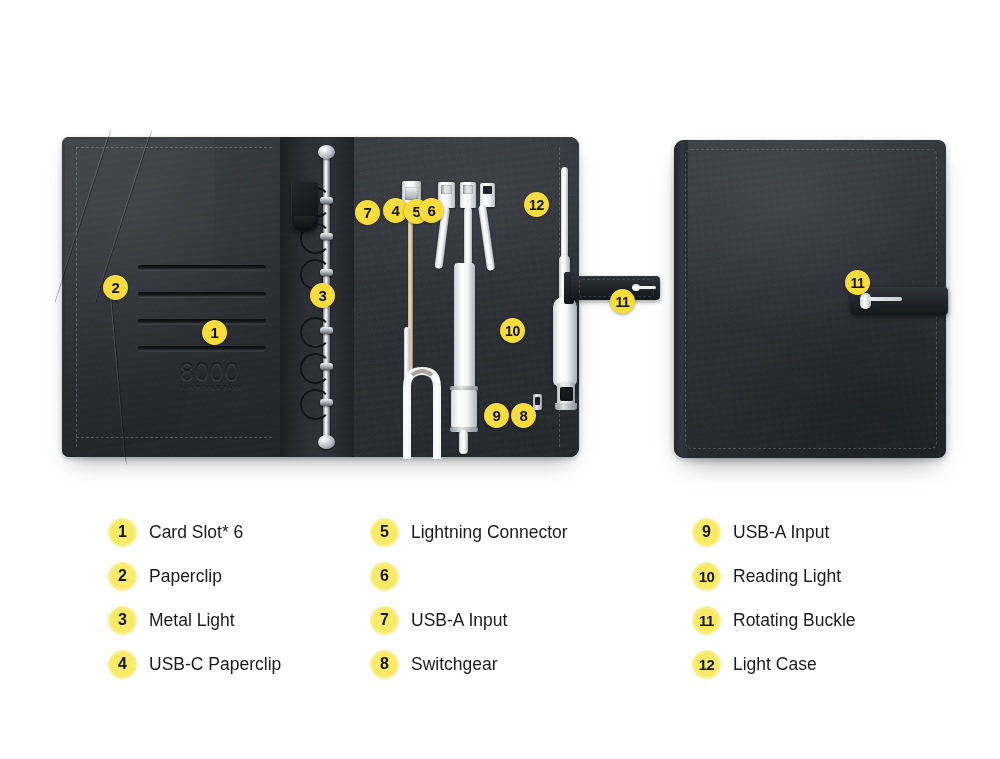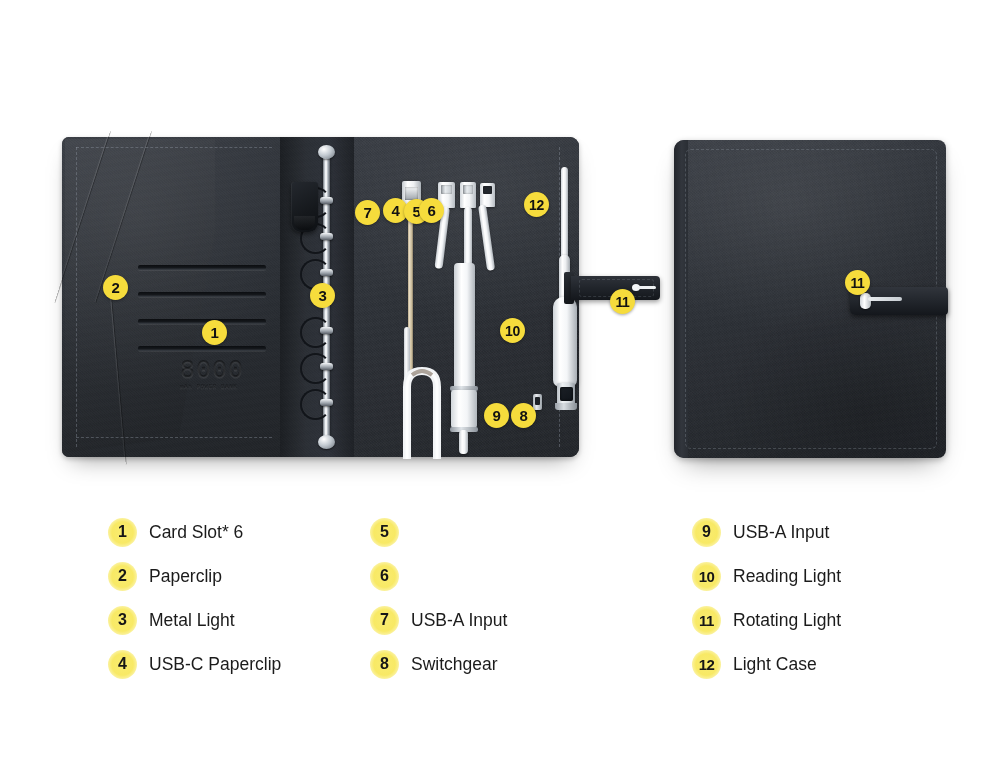--- a/index.html
+++ b/index.html
@@ -164,21 +164,21 @@
       radial-gradient(ellipse 120% 70% at 60% 18%, rgba(255,255,255,0.05), rgba(255,255,255,0) 58%),
       repeating-linear-gradient(41deg, rgba(255,255,255,0.018) 0 1px, rgba(0,0,0,0.018) 1px 2px),
       repeating-linear-gradient(131deg, rgba(255,255,255,0.012) 0 1px, rgba(0,0,0,0.012) 1px 2px),
       linear-gradient(158deg, #383c43 0%, #2c3036 48%, #22252a 100%);
   }
   
   #brand-deboss {
     position: absolute;
     left: 118px; top: 222px;
     width: 96px; height: 42px;
-    font-family: Liberation Mono, monospace;
+    font-family: Liberation Sans, sans-serif;
     font-size: 25px;
     letter-spacing: 1px;
     color: rgba(255,255,255,0.045);
     text-shadow: 0 1px 0 rgba(255,255,255,0.05), 0 -1px 0 rgba(0,0,0,0.4);
     line-height: 1.05;
     user-select: none;
   }
   #brand-deboss small {
     display: block;
     font-size: 6px;
@@ -649,20 +649,21 @@
     </div>
     <div class="legend-row">
       <div class="badge-legend">4</div>
       <div class="legend-label">USB-C Paperclip</div>
     </div>
   </div>
 
   <div class="legend-col" id="legend-col-2">
     <div class="legend-row">
       <div class="badge-legend">5</div>
+      <div class="legend-label">Lightning Connector</div>
     </div>
     <div class="legend-row">
       <div class="badge-legend">6</div>
     </div>
     <div class="legend-row">
       <div class="badge-legend">7</div>
       <div class="legend-label">USB-A Input</div>
     </div>
     <div class="legend-row">
       <div class="badge-legend">8</div>
@@ -674,21 +675,21 @@
     <div class="legend-row">
       <div class="badge-legend">9</div>
       <div class="legend-label">USB-A Input</div>
     </div>
     <div class="legend-row">
       <div class="badge-legend two-digit">10</div>
       <div class="legend-label">Reading Light</div>
     </div>
     <div class="legend-row">
       <div class="badge-legend two-digit">11</div>
-      <div class="legend-label">Rotating Light</div>
+      <div class="legend-label">Rotating Buckle</div>
     </div>
     <div class="legend-row">
       <div class="badge-legend two-digit">12</div>
       <div class="legend-label">Light Case</div>
     </div>
   </div>
 
 </div>
 
 </body></html>

